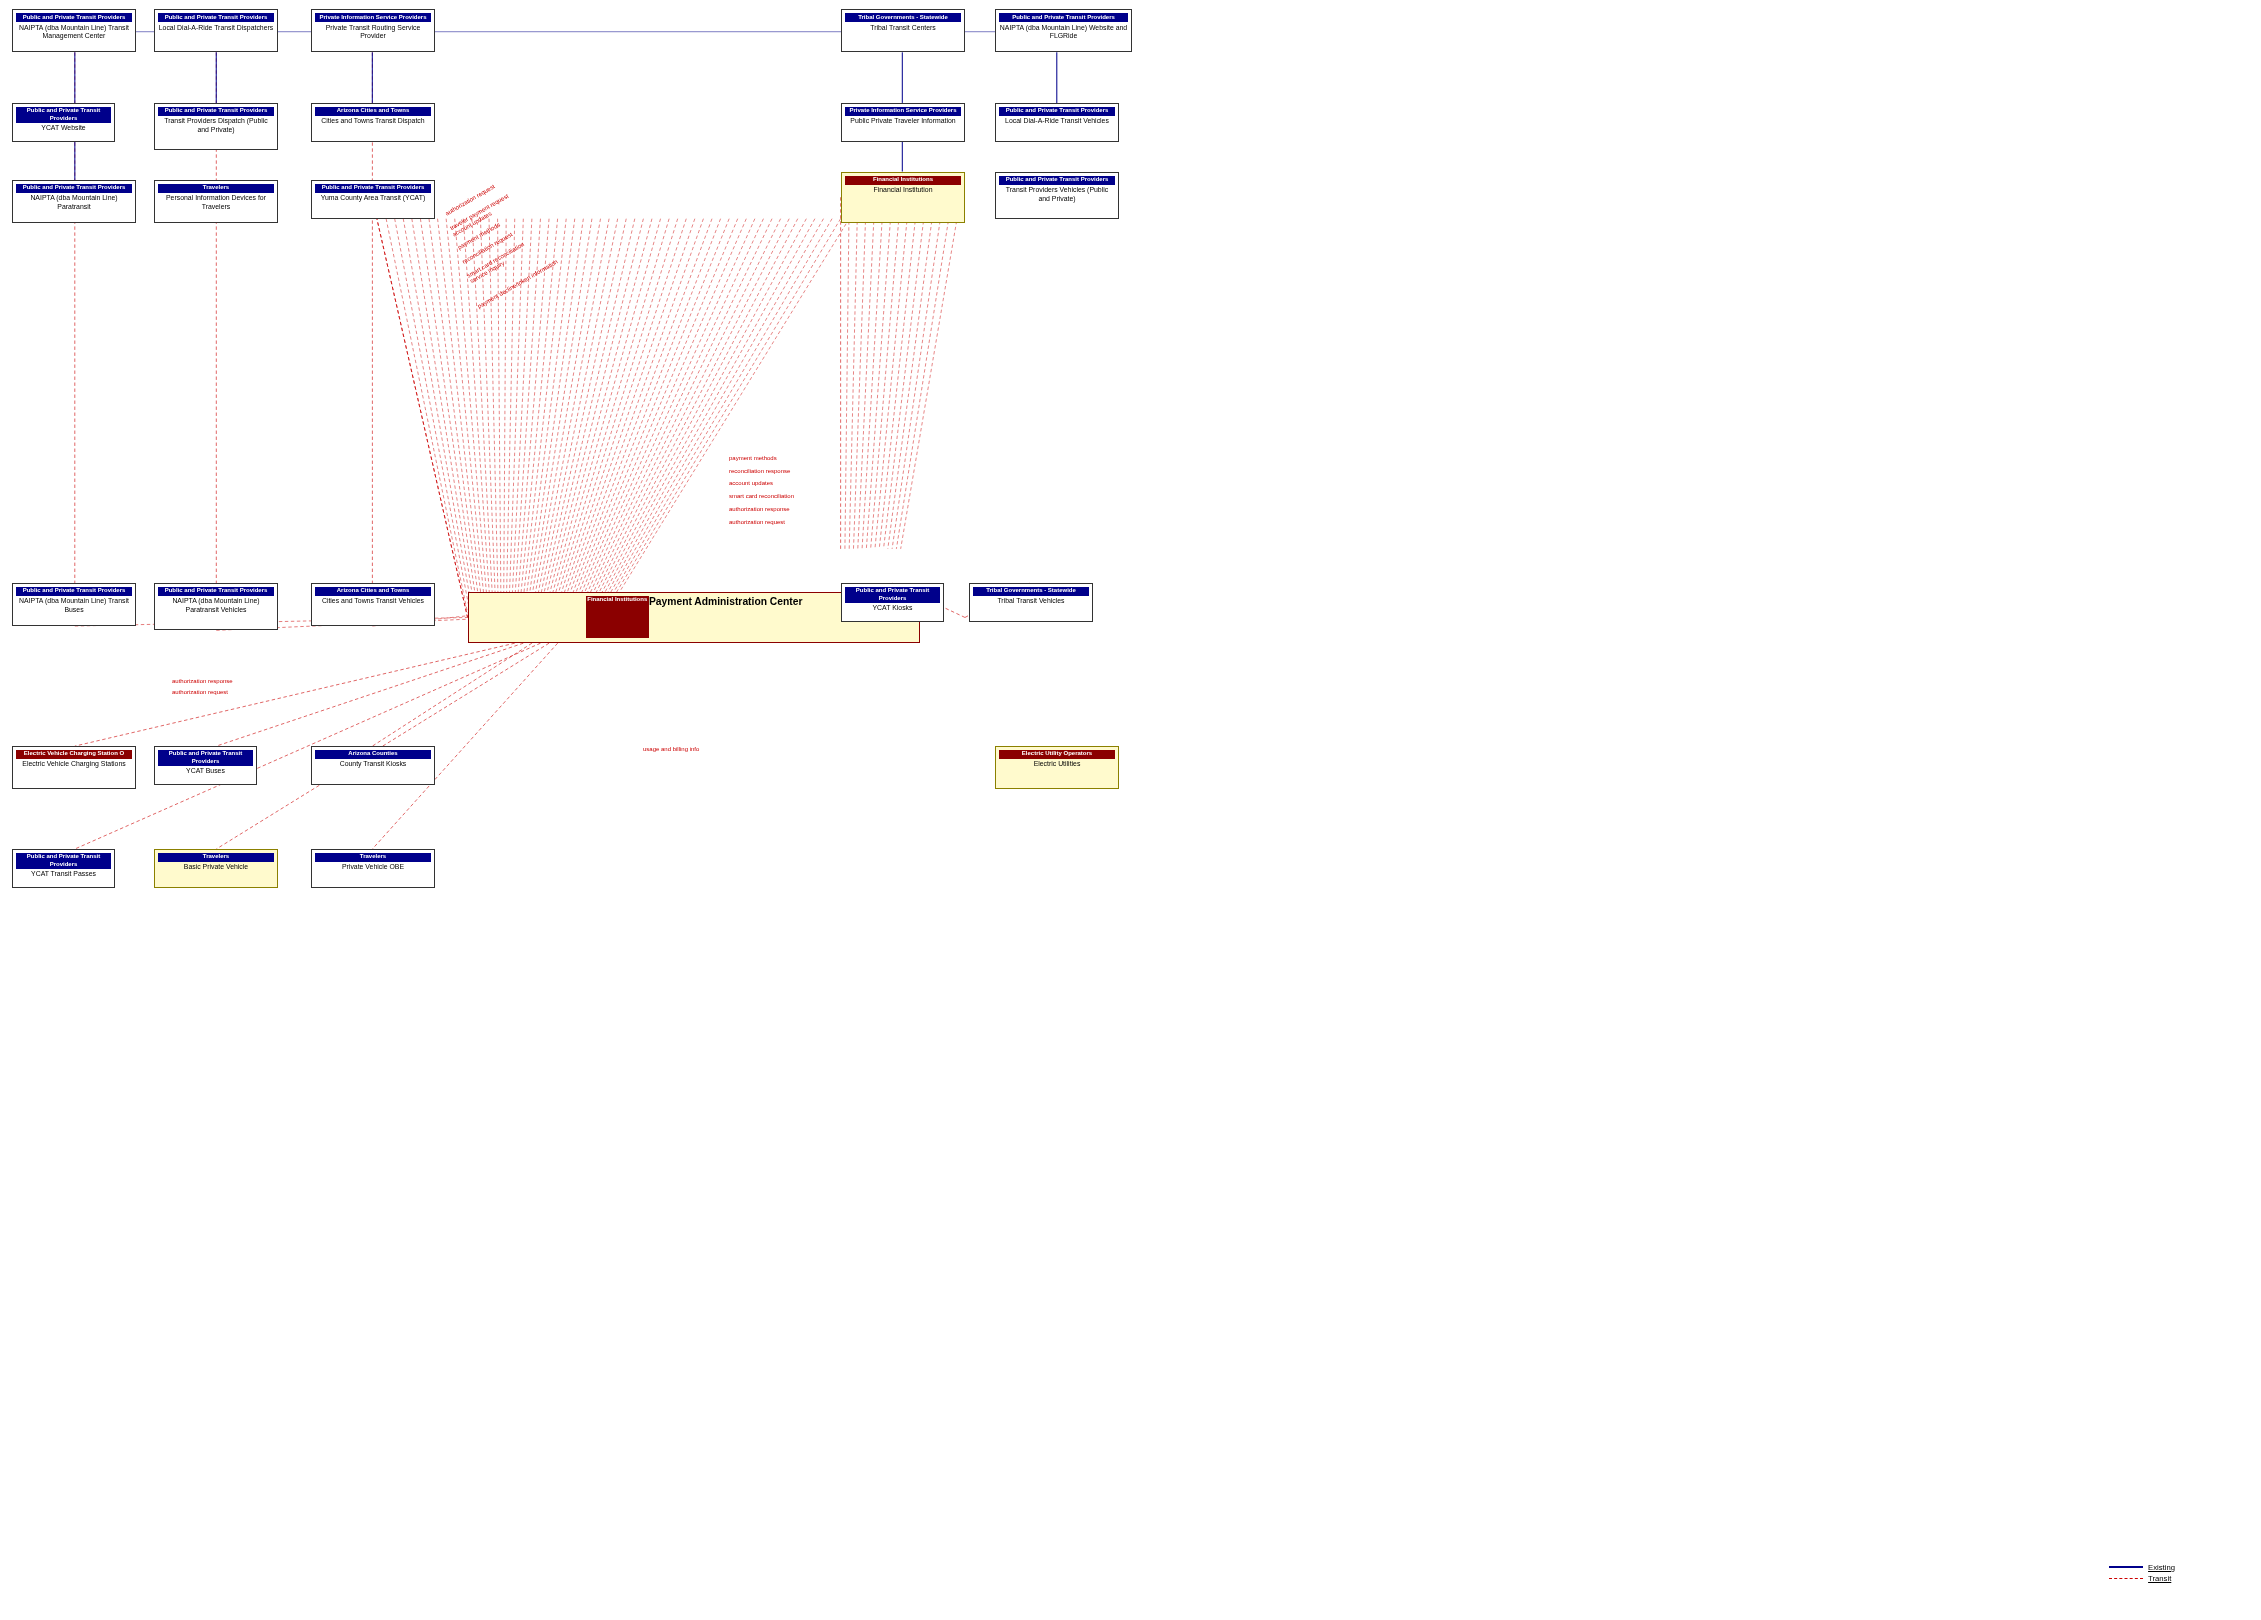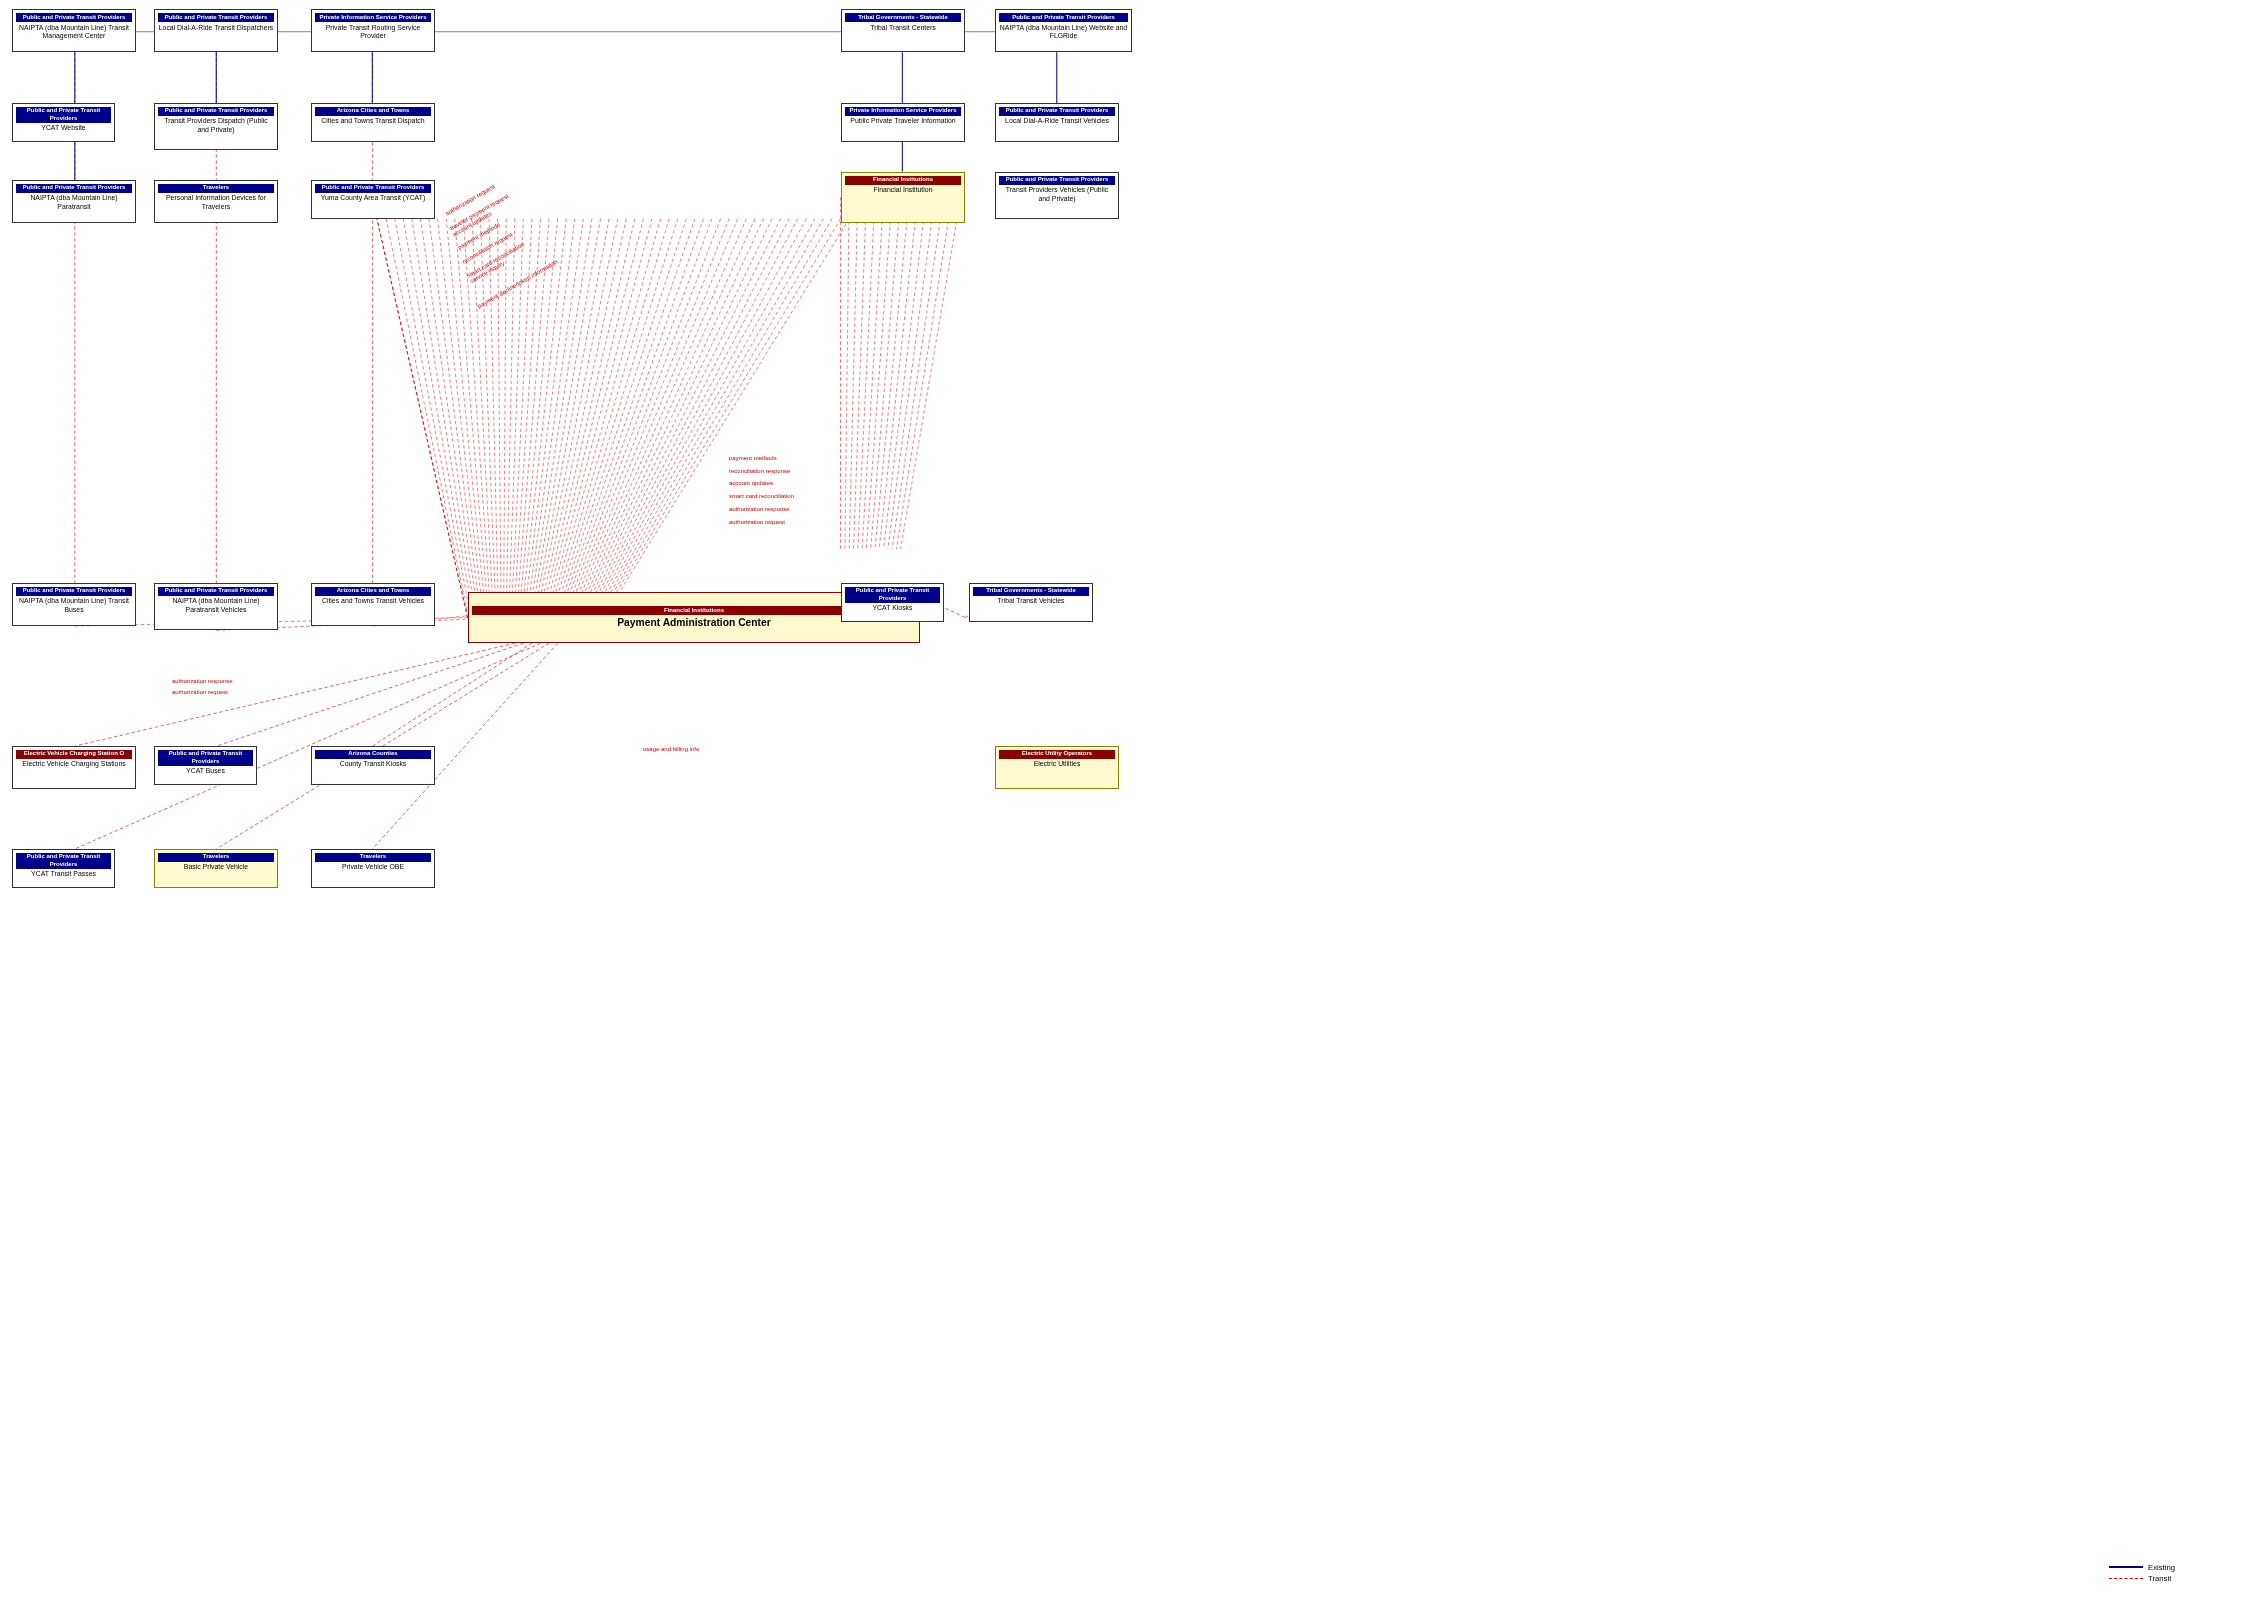--- a/index.html
+++ b/index.html
@@ -90,20 +90,21 @@
       left: 0;
       width: 2261px;
       height: 1620px;
       pointer-events: none;
     }
     .legend {
       position: absolute;
       bottom: 51px;
       right: 103px;
       font-size: 7.7px;
+      text-decoration: underline;
     }
     .legend-item {
       display: flex;
       align-items: center;
       margin-bottom: 2.6px;
     }
   </style>
 </head>
 <body>
 
@@ -284,21 +285,21 @@
 <div class="node node-yellow" style="left:841px;top:172px;width:124px;min-height:51px;">
   <span class="category cat-financial">Financial Institutions</span>
   <span class="label">Financial Institution</span>
 </div>
 
 <div class="node" style="left:995px;top:172px;width:124px;min-height:47px;">
   <span class="category cat-public-private">Public and Private Transit Providers</span>
   <span class="label">Transit Providers Vehicles (Public and Private)</span>
 </div>
 
-<div class="node node-financial-center" style="left:468px;top:592px;width:452px;min-height:51px;display:flex;flex-direction:column;justify-content:center;">
+<div class="node node-financial-center" style="left:468px;top:592px;width:452px;min-height:51px;display:flex;flex-direction:row;justify-content:center;">
   <span class="category cat-financial">Financial Institutions</span>
   <span class="label" style="font-size:10.3px;font-weight:bold;">Payment Administration Center</span>
 </div>
 
 <div class="node" style="left:12px;top:583px;width:124px;min-height:43px;">
   <span class="category cat-public-private">Public and Private Transit Providers</span>
   <span class="label">NAIPTA (dba Mountain Line) Transit Buses</span>
 </div>
 
 <div class="node" style="left:154px;top:583px;width:124px;min-height:47px;">

